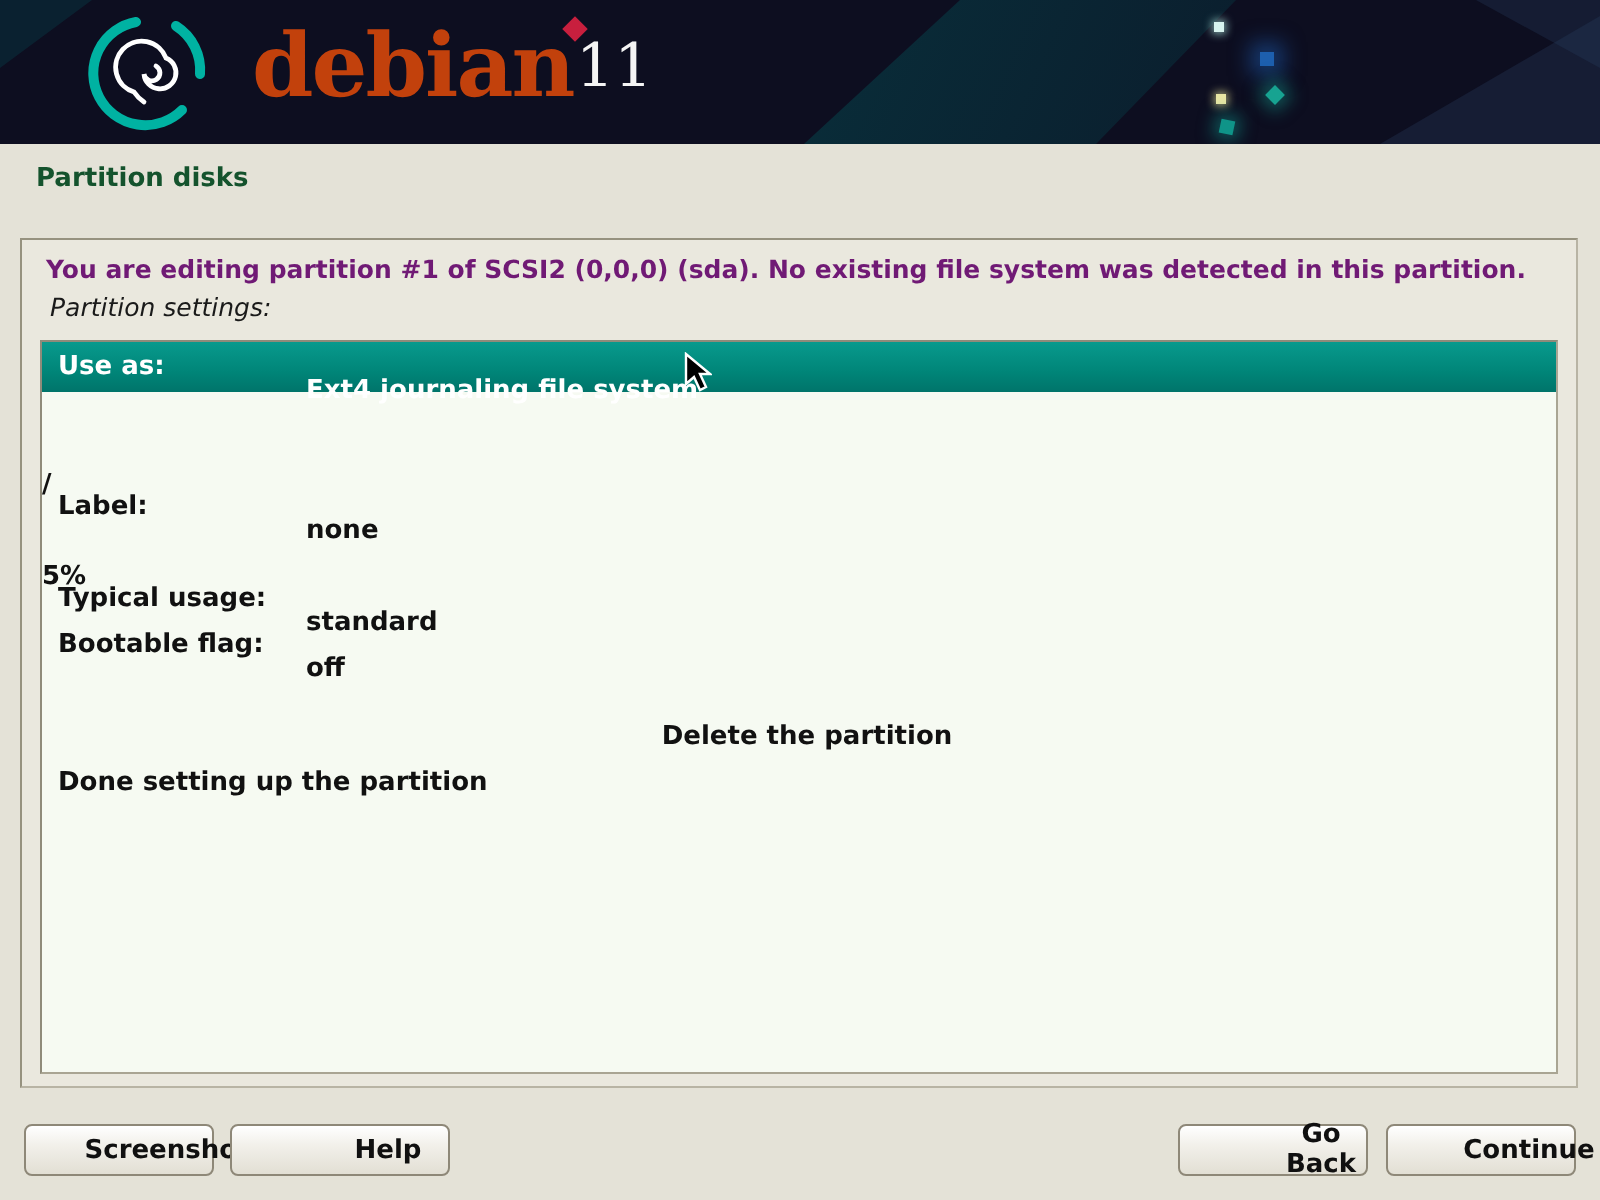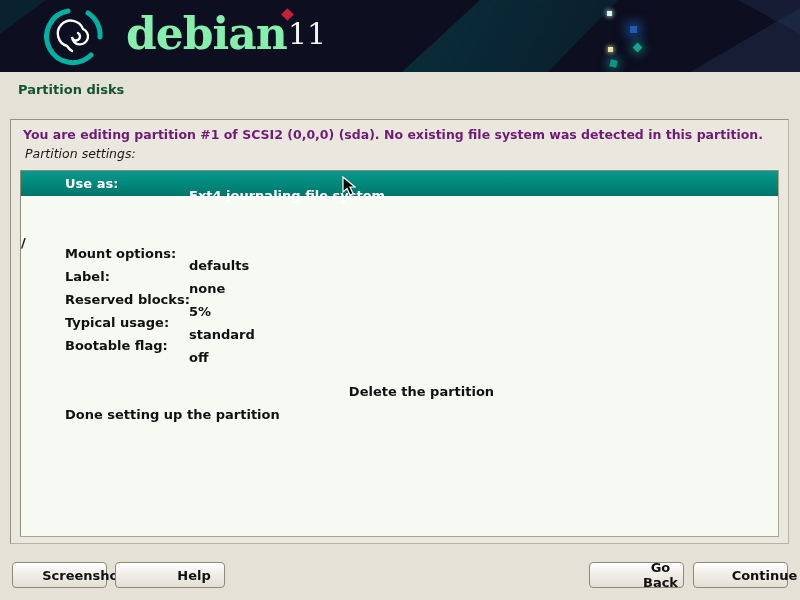--- a/index.html
+++ b/index.html
@@ -42,21 +42,21 @@
   .dot-white { left: 607px; top: 11px; width: 5px; height: 5px; background: #d8f4ef; box-shadow: 0 0 4px 1px rgba(180,240,230,0.7); }
   .dot-blue { left: 630px; top: 26px; width: 7px; height: 7px; background: #1d5fae; box-shadow: 0 0 10px 5px rgba(30,90,170,0.55); }
   .dot-yellow { left: 608px; top: 47px; width: 5px; height: 5px; background: #e9e6a4; box-shadow: 0 0 4px 1px rgba(230,225,150,0.7); }
   .dot-teal-diamond { left: 634px; top: 44px; width: 7px; height: 7px; background: #17a391; transform: rotate(45deg); box-shadow: 0 0 8px 3px rgba(20,150,135,0.5); }
   .dot-teal-sq { left: 610px; top: 60px; width: 7px; height: 7px; background: #0f9488; transform: rotate(12deg); box-shadow: 0 0 8px 3px rgba(15,148,136,0.5); }
 
   .logo-wrap { position: absolute; left: 44px; top: 4px; width: 64px; height: 64px; }
   .brand-text {
     position: absolute; left: 126px; top: 8px;
     font-family: "DejaVu Serif", "Liberation Serif", serif;
-    font-weight: bold; font-size: 44px; color: #86efac; letter-spacing: -1px;
+    font-weight: bold; font-size: 44px; color: #c2410c; letter-spacing: -1px;
   }
   .brand-text .i-dot {
     position: absolute; left: 157px; top: 2px; width: 9px; height: 9px;
     background: #c81f3e; transform: rotate(45deg);
   }
   .brand-version {
     position: absolute; left: 288px; top: 16px;
     font-family: "DejaVu Serif", "Liberation Serif", serif;
     font-size: 30px; color: #f4f4f4;
   }
@@ -90,21 +90,21 @@
     border: 1px solid #8f8b7a;
     border-bottom-color: #a9a593; border-right-color: #a9a593;
     overflow: hidden;
   }
   .row {
     position: relative; height: 23px; width: 100%;
     display: flex; align-items: center;
     font-size: 13px; font-weight: bold; color: #111;
     cursor: default;
   }
-  .row .cell.label { padding-left: 8px; width: 132px; flex: 0 0 132px; white-space: nowrap; margin-left: 36px; }
+  .row .cell.label { padding-left: 8px; width: 132px; flex: 0 0 132px; white-space: nowrap; }
   .row .cell.value { white-space: nowrap; margin-top: 24px; }
   .row.selected {
     height: 25px;
     background: linear-gradient(to bottom, #089a8d 0%, #008578 60%, #00746a 100%);
     color: #ffffff;
   }
 
   
   .cursor { position: absolute; left: 342px; top: 176px; width: 14px; height: 21px; z-index: 50; }
 
@@ -167,29 +167,24 @@
       <span class="cell value">Ext4 journaling file system</span>
     </div>
     <div class="row">
       <span class="cell label"></span>
       <span class="cell value"></span>
     </div>
     <div class="row">
       <span class="cell value">/</span>
     </div>
     <div class="row">
-      <span class="cell label">Mount options:</span>
-      <span class="cell value">defaults</span>
-    </div>
-    <div class="row">
       <span class="cell label">Label:</span>
       <span class="cell value">none</span>
     </div>
     <div class="row">
-      <span class="cell label">Reserved blocks:</span>
       <span class="cell value">5%</span>
     </div>
     <div class="row">
       <span class="cell label">Typical usage:</span>
       <span class="cell value">standard</span>
     </div>
     <div class="row">
       <span class="cell label">Bootable flag:</span>
       <span class="cell value">off</span>
     </div>

